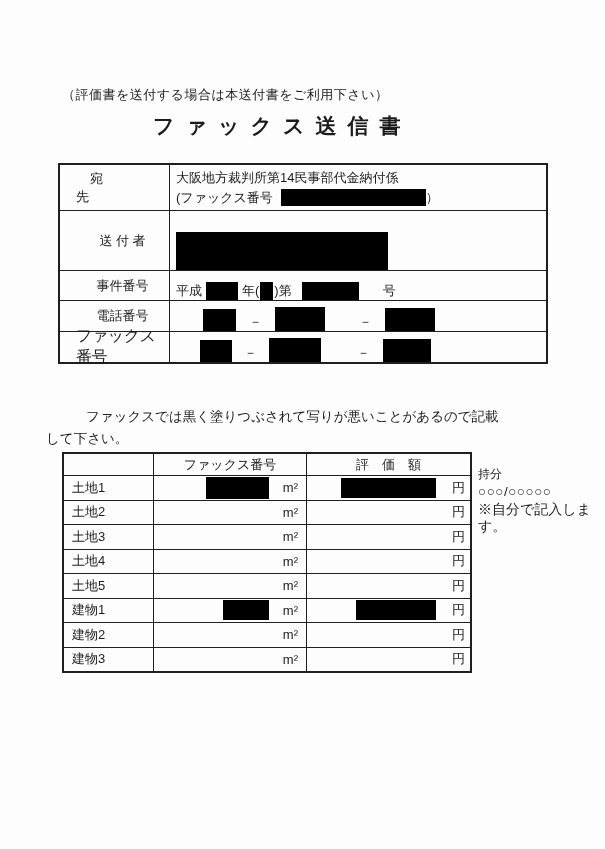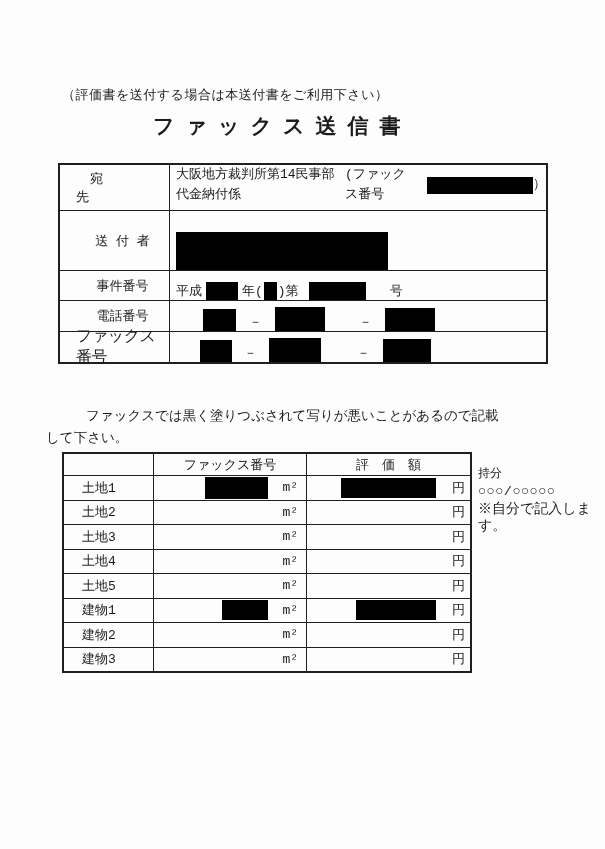--- a/index.html
+++ b/index.html
@@ -1,19 +1,19 @@
 <!DOCTYPE html>
 <html><head>
 <meta charset="utf-8">
 <style>
   * { margin:0; padding:0; box-sizing:border-box; }
   html,body { background:#e8e8e8; }
   .page {
     position:relative; width:605px; height:849px; background:#fdfdfd;
-    font-family:Liberation Mono, monospace; color:#1b1b1b; overflow:hidden;
+    font-family:Liberation Sans, sans-serif; color:#1b1b1b; overflow:hidden;
     margin:0 auto;
   }
   .top-note { position:absolute; left:62px; top:86px; font-size:13px; letter-spacing:0.5px; }
   .title { position:absolute; left:153px; top:112px; font-size:21px; font-weight:600; letter-spacing:11px; }
 
   
   .t1 { position:absolute; left:58px; top:163px; width:490px; border:2px solid #1f1f1f; }
   .t1row { display:flex; }
   .t1row + .t1row { border-top:1.5px solid #1f1f1f; }
   .t1label {
@@ -21,37 +21,37 @@
     display:flex; align-items:center; justify-content:center;
     font-size:13px; font-weight:500;margin-left:16px;
   }
   .t1content { flex:1; display:flex; align-items:flex-end; padding-left:6px; font-size:13px; }
   .r1 { height:45px; }
   .r2 { height:60px; }
   .r3 { height:30px; }
   .r4 { height:31px; }
   .r5 { height:31px; }
   .r6 { height:31px; }
-  .r1 .t1content { flex-direction:row; align-items:flex-start; justify-content:center; }
+  .r1 .t1content { flex-direction:column; align-items:flex-start; justify-content:center;text-align:right; }
   .r1 .line { line-height:20px; display:flex; align-items:center; }
   .wide-label { letter-spacing:14px; text-indent:14px; }
   .tight { font-size:16px; letter-spacing:-0.5px; }
   .redact { display:inline-block; background:#000; vertical-align:middle; }
 
   
   .notice { position:absolute; left:46px; top:406px; font-size:13.5px; line-height:22px; }
   .notice .ind { padding-left:40px; }
 
   
   .t2 { position:absolute; left:62px; top:452px; width:410px; border:2px solid #1f1f1f; }
   .prow { display:flex; height:24.5px; }
   .prow.phead { height:21px; }
   .prow + .prow { border-top:1.2px solid #1f1f1f; }
   .pcell { display:flex; align-items:center; font-size:13px; }
-  .plabel { width:90px; flex:0 0 90px; padding-left:18px; border-right:1.2px solid #1f1f1f; }
+  .plabel { width:90px; flex:0 0 90px; padding-left:8px; border-right:1.2px solid #1f1f1f; }
   .parea  { width:153px; flex:0 0 153px; border-right:1.2px solid #1f1f1f; justify-content:flex-end; padding-right:8px; }
   .pvalue { flex:1; justify-content:flex-end; padding-right:5px; }
   .phead .parea, .phead .pvalue { justify-content:center; padding-right:0; font-weight:500; }
   .unit { margin-left:10px; }
   .parea .redact, .pvalue .redact { margin-right:4px; }
   .pvalue .redact { margin-right:16px; }
 
   
   .side { position:absolute; left:478px; top:466px; line-height:17px; }
   .side .s1 { font-size:12px; }

